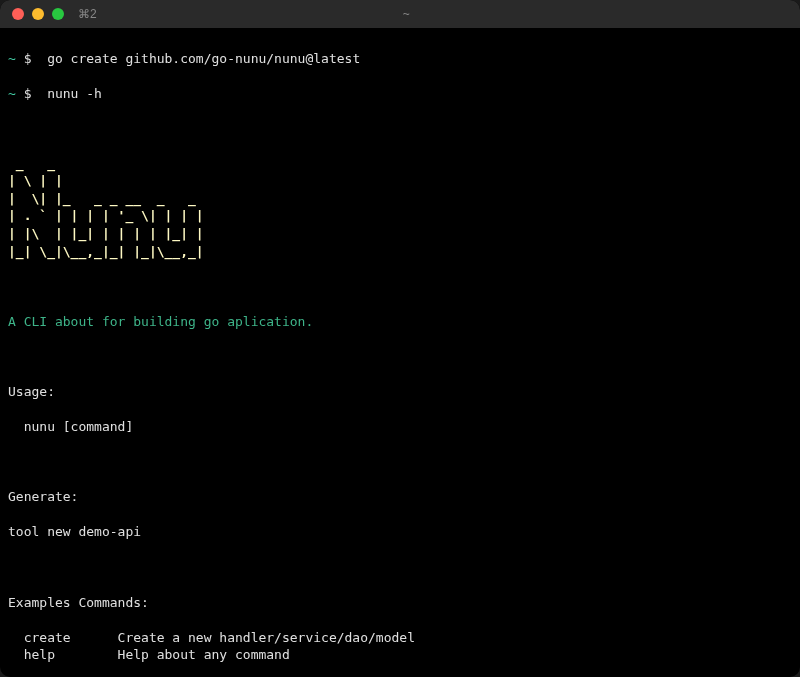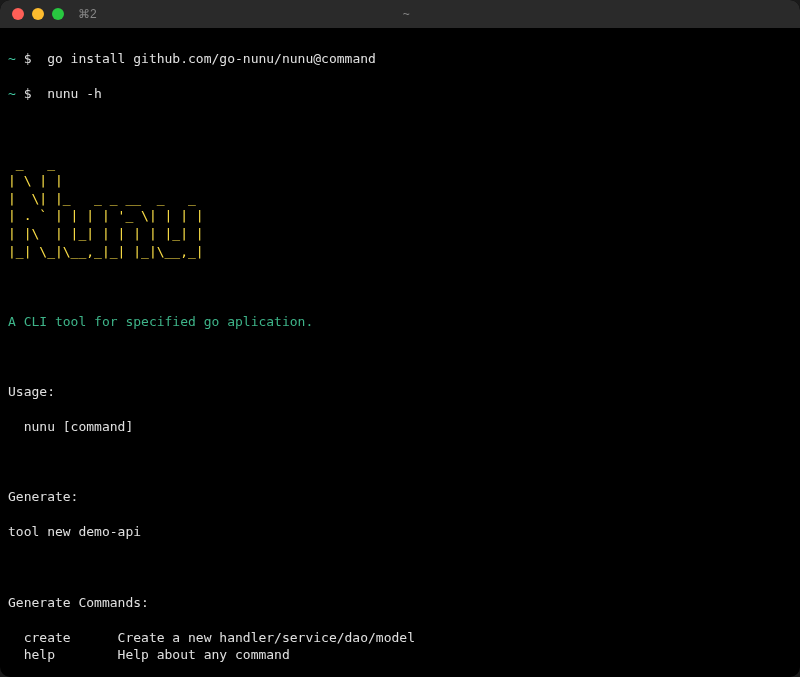--- a/index.html
+++ b/index.html
@@ -67,60 +67,61 @@
       font-size: 13px;
       line-height: 1.35;
       color: #e0e0e0;
       white-space: pre;
       overflow: hidden;
     }
     .prompt-sym { color: #40c9a2; }
     .prompt-dollar { color: #e0e0e0; }
     .cmd { color: #e0e0e0; }
     .ascii-art {
-      color: #fde047;
+      color: #fef9c3;
       font-family: "Menlo", "Monaco", "Consolas", monospace;
       white-space: pre;
+      font-weight: bold;
     }
     .tagline { color: #3eb489; }
     .line { min-height: 17px; }
   </style>
 </head>
 <body>
 
 <div class="terminal">
   <div class="titlebar">
     <div class="traffic-lights">
       <div class="light red"></div>
       <div class="light yellow"></div>
       <div class="light green"></div>
     </div>
     <div class="tab-label">⌘2</div>
     <div class="title-center">~</div>
   </div>
   <div class="term-body">
-<div class="line"><span class="prompt-sym">~</span> <span class="prompt-dollar">$</span>  <span class="cmd">go install github.com/go-nunu/nunu@command</span></div>
+<div class="line"><span class="prompt-sym">~</span> <span class="prompt-dollar">$</span>  <span class="cmd">go create github.com/go-nunu/nunu@latest</span></div>
 <div class="line"><span class="prompt-sym">~</span> <span class="prompt-dollar">$</span>  <span class="cmd">nunu -h</span></div>
 <div class="line"> </div>
 <div class="ascii-art"> _   _
 | \ | |
 |  \| |_   _ _ __  _   _
 | . ` | | | | '_ \| | | |
 | |\  | |_| | | | | |_| |
 |_| \_|\__,_|_| |_|\__,_|</div>
 <div class="line"> </div>
-<div class="line tagline">A CLI tool for specified go aplication.</div>
+<div class="line tagline">A CLI about for building go aplication.</div>
 <div class="line"> </div>
 <div class="line">Usage:</div>
 <div class="line">  nunu [command]</div>
 <div class="line"> </div>
 <div class="line">Generate:</div>
 <div class="line">tool new demo-api</div>
 <div class="line"> </div>
-<div class="line">Generate Commands:</div>
+<div class="line">Examples Commands:</div>
 <div id="available-rows"><div class="line">  create      Create a new handler/service/dao/model</div><div class="line">  help        Help about any command</div></div>
 
 
 
 
 
 
 
   </div>
 </div>

